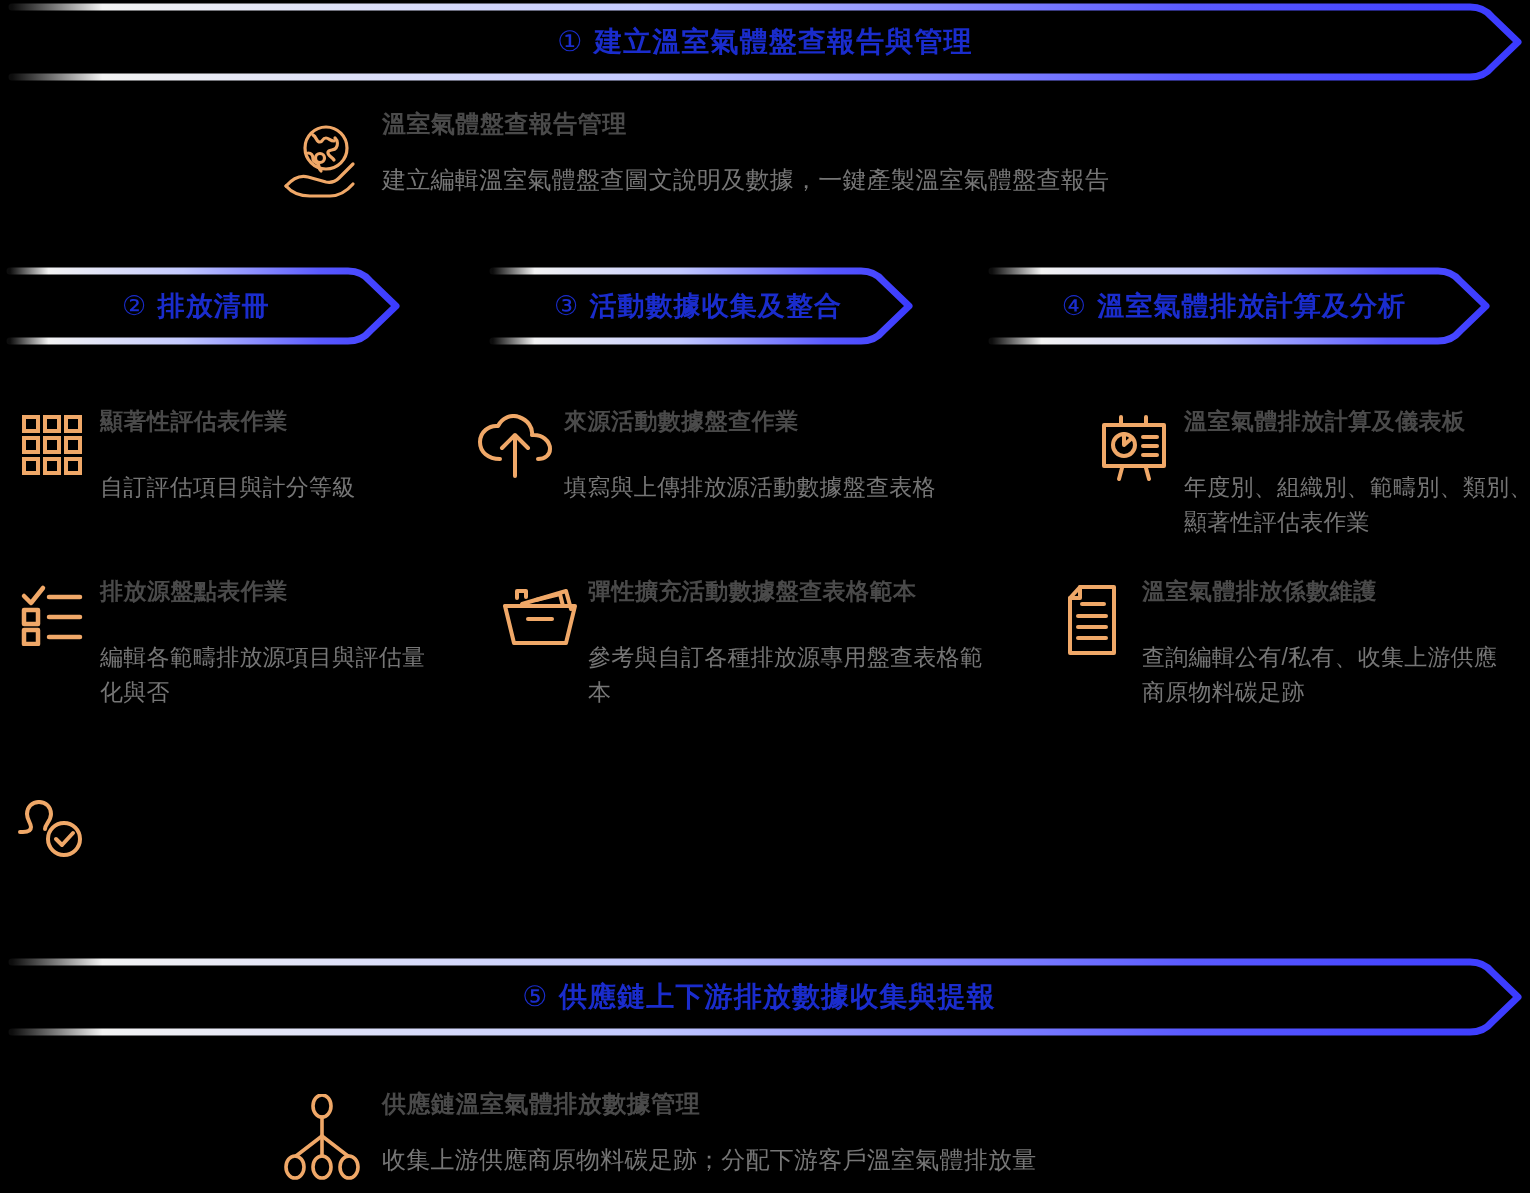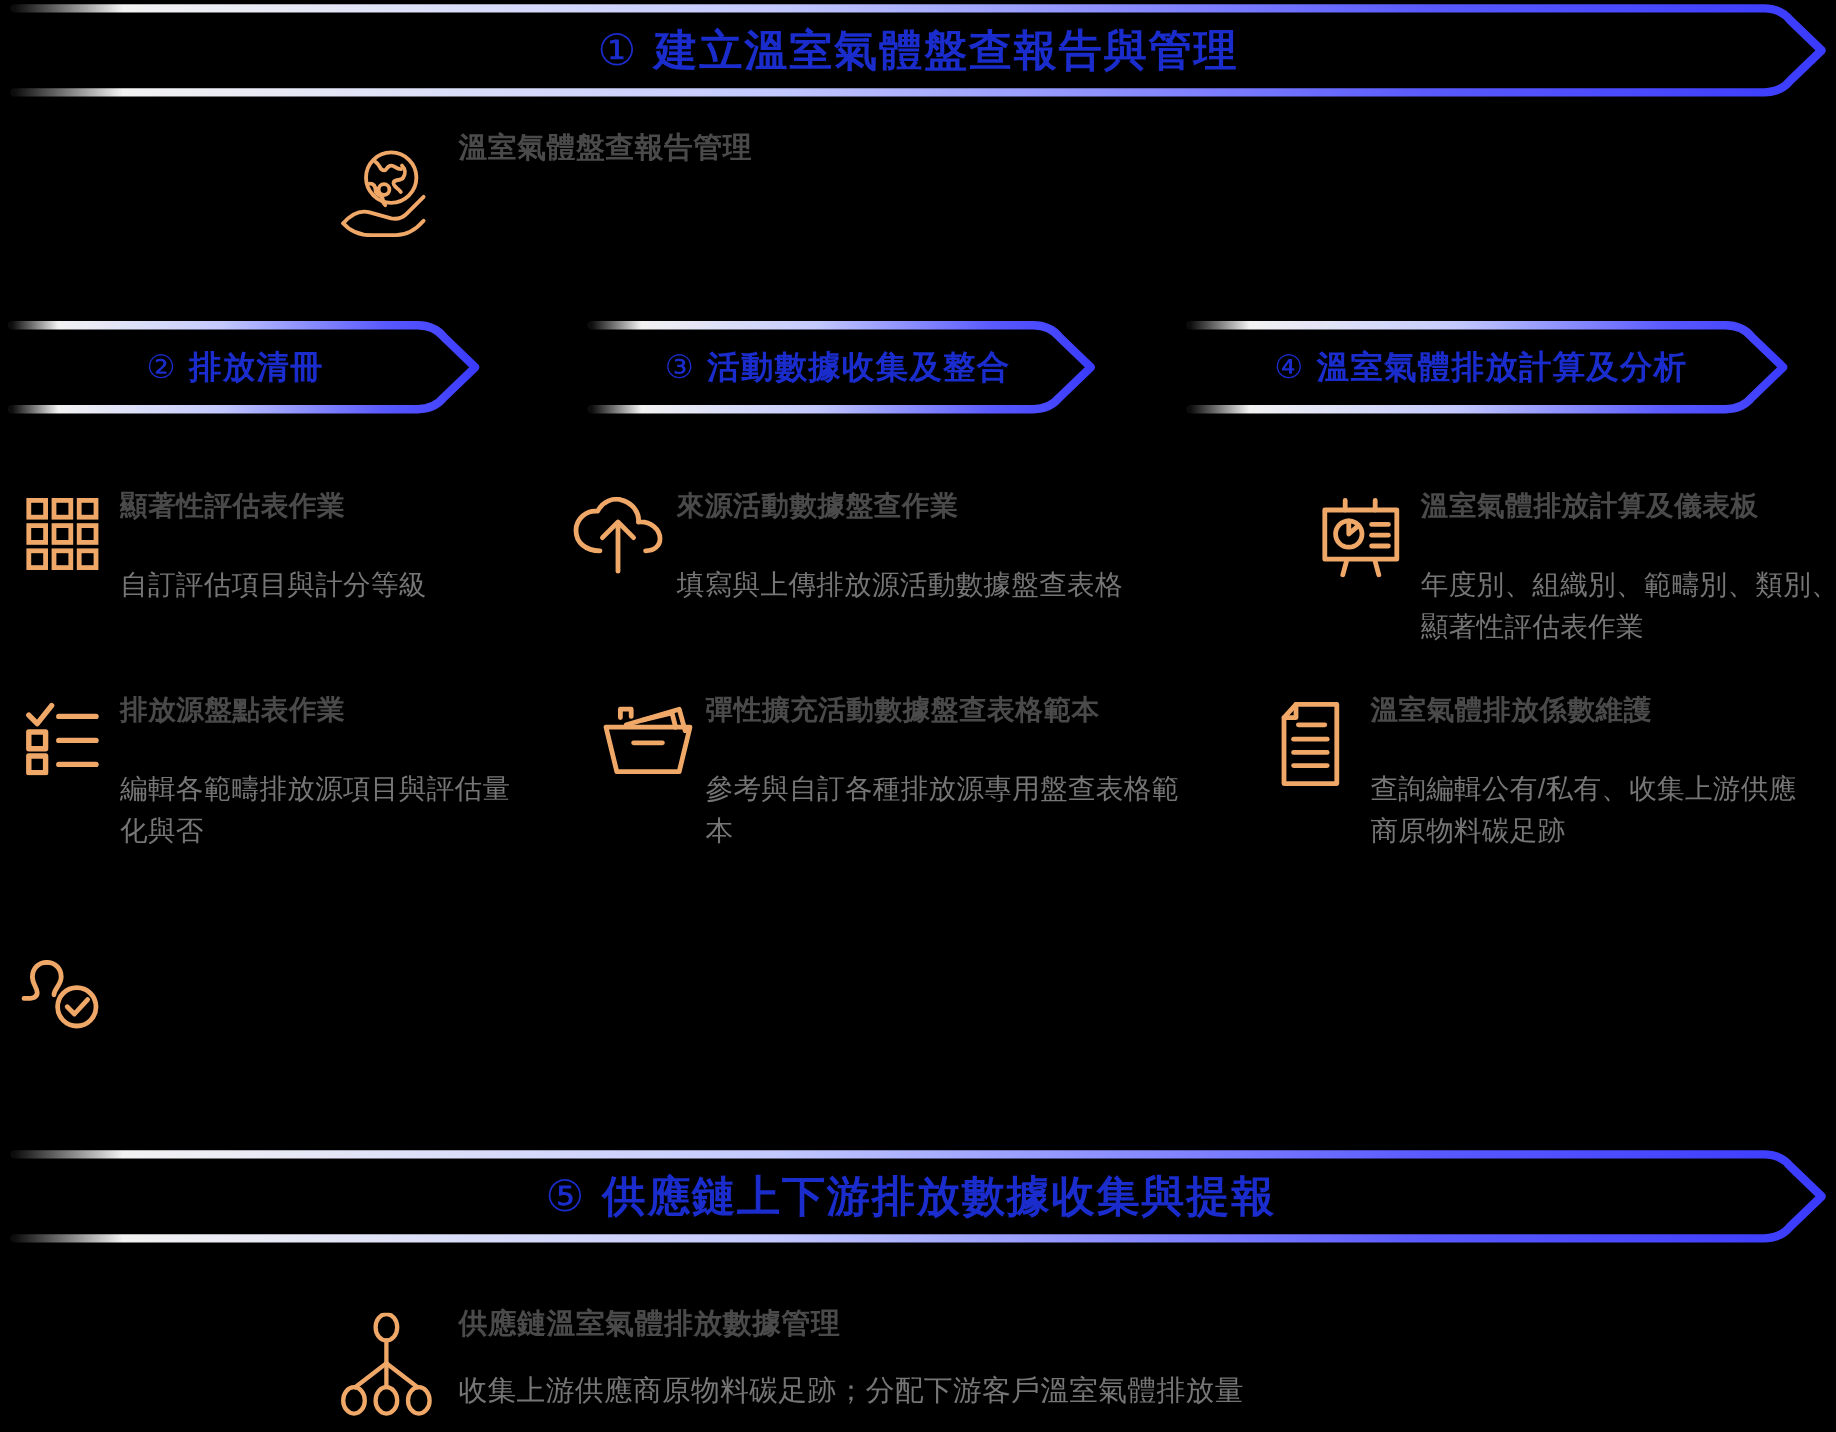--- a/index.html
+++ b/index.html
@@ -40,21 +40,21 @@
     text-align: center;
   }
   .banner-num {
     font-weight: 500;
     letter-spacing: 0.10em;
   }
 
   #banner-1, #banner-5 { left: 0px; width: 1530px; height: 84px; }
   #banner-1 { top: 0px; }
   #banner-5 { top: 955px; }
-  #banner-1 .banner-label, #banner-5 .banner-label { font-size: 36px; }
+  #banner-1 .banner-label, #banner-5 .banner-label { font-size: 28px; }
 
   #banner-2 { left: 0px;    top: 264px; width: 440px; height: 84px; }
   #banner-3 { left: 483px;  top: 264px; width: 470px; height: 84px; }
   #banner-4 { left: 982px;  top: 264px; width: 548px; height: 84px; }
   #banner-2 .banner-label,
   #banner-3 .banner-label,
   #banner-4 .banner-label { font-size: 27px; }
 
   
   .feature {
@@ -141,20 +141,21 @@
       <path d="M33 17 c4 2 3 7 7 7 c3 0 2-4 6-4 c3 0 4 3 8 3"></path>
       <path d="M28 35 c4 0 5 3 5 6 c0 3 3 3 5 5 c2 2 0 5 3 7"></path>
       <path d="M55 20 c3 3 3 7 1 10 c-2 3-7 1-8 4 c-1 3 4 5 6 8"></path>
       <circle cx="40" cy="40" r="4.5"></circle>
       <path d="M6 68 c8-9 15-11 22-9 l18 5 c5 1 9 0 13-4 l14-14"></path>
       <path d="M6 68 c6 7 14 10 24 10 l20 0 c9 0 16-4 23-12"></path>
     </svg>
   </div>
   <div class="feature-text">
     <div class="feature-title">溫室氣體盤查報告管理</div>
+    <div class="feature-desc">建立編輯溫室氣體盤查圖文說明及數據，一鍵產製溫室氣體盤查報告</div>
   </div>
 </div>
 
 <div class="banner" id="banner-2">
   <svg class="banner-svg" viewBox="0 0 440 84" preserveAspectRatio="none">
     <defs>
       <linearGradient id="g2" x1="0" y1="0" x2="1" y2="0">
         <stop offset="0" stop-color="#ffffff" stop-opacity="0.05"></stop>
         <stop offset="0.10" stop-color="#ffffff" stop-opacity="0.95"></stop>
         <stop offset="0.45" stop-color="#c3c9ff" stop-opacity="1"></stop>

